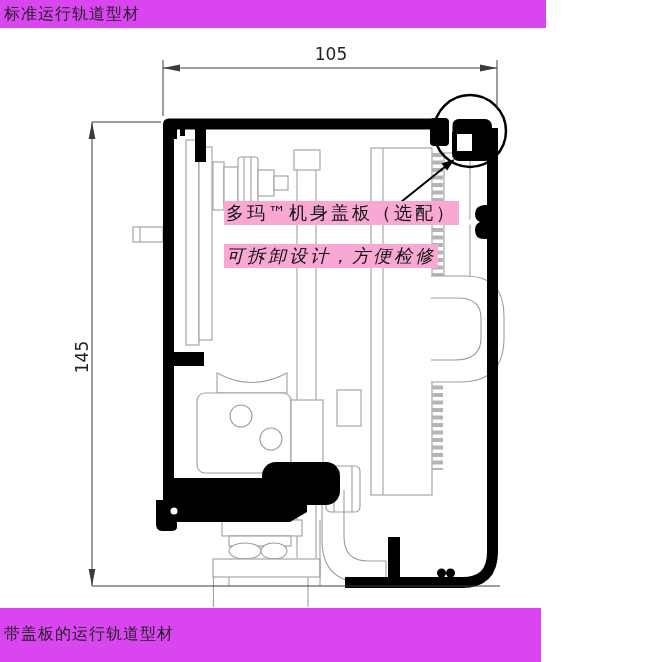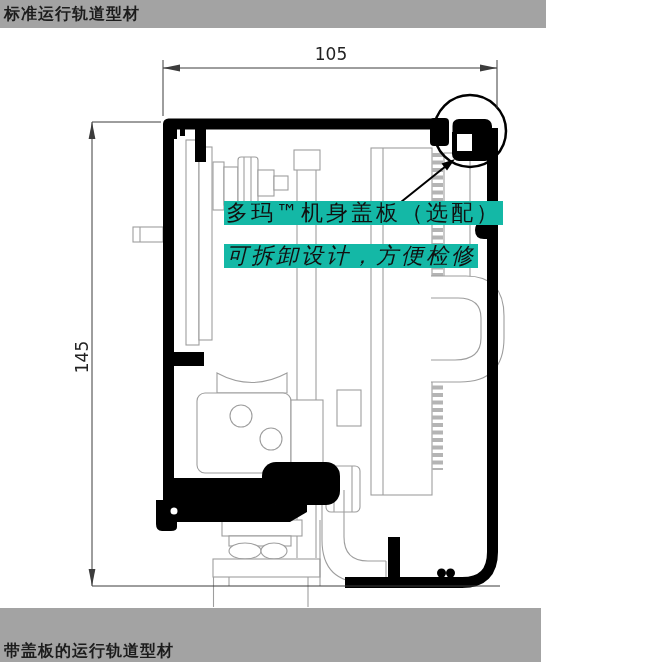--- a/index.html
+++ b/index.html
@@ -2,29 +2,29 @@
 <html><head>
 <meta charset="utf-8">
 <style>
   html,body{margin:0;padding:0;}
   body{
     width:665px;height:662px;position:relative;background:#ffffff;
     font-family:"DejaVu Sans",sans-serif;overflow:hidden;
     -webkit-font-smoothing:antialiased;
   }
   .band{
-    position:absolute;left:0;background:#a3a3a3;color:#1c1c1c;
-    font-size:16px;letter-spacing:1px;font-weight:bold;
+    position:absolute;left:0;background:#d946ef;color:#1c1c1c;
+    font-size:16px;letter-spacing:1px;
   }
   .band-header{top:0;width:546px;height:28px;line-height:28px;padding-left:4px;box-sizing:border-box;}
-  .band-footer{top:608px;width:541px;height:54px;box-sizing:border-box;padding:33px 0 0 4px;line-height:20px;}
+  .band-footer{top:608px;width:541px;height:54px;box-sizing:border-box;padding:16px 0 0 4px;line-height:20px;}
   .drawing{position:absolute;left:0;top:0;width:665px;height:662px;}
   .annotation{
-    position:absolute;background:#14b8a6;color:#111111;
-    font-size:22px;letter-spacing:3px;line-height:22px;padding:1px 2px;white-space:nowrap;
+    position:absolute;background:#f9a8d4;color:#111111;
+    font-size:18px;letter-spacing:3px;line-height:22px;padding:1px 2px;white-space:nowrap;
   }
   .annotation-1{left:224px;top:201px;}
   .annotation-2{left:224px;top:244px;font-style:italic;}
   .dim-text{font-size:17px;fill:#222222;font-family:"DejaVu Sans",sans-serif;}
 </style>
 </head>
 <body>
 
 <div class="band band-header">
   <span>标准运行轨道型材</span>

